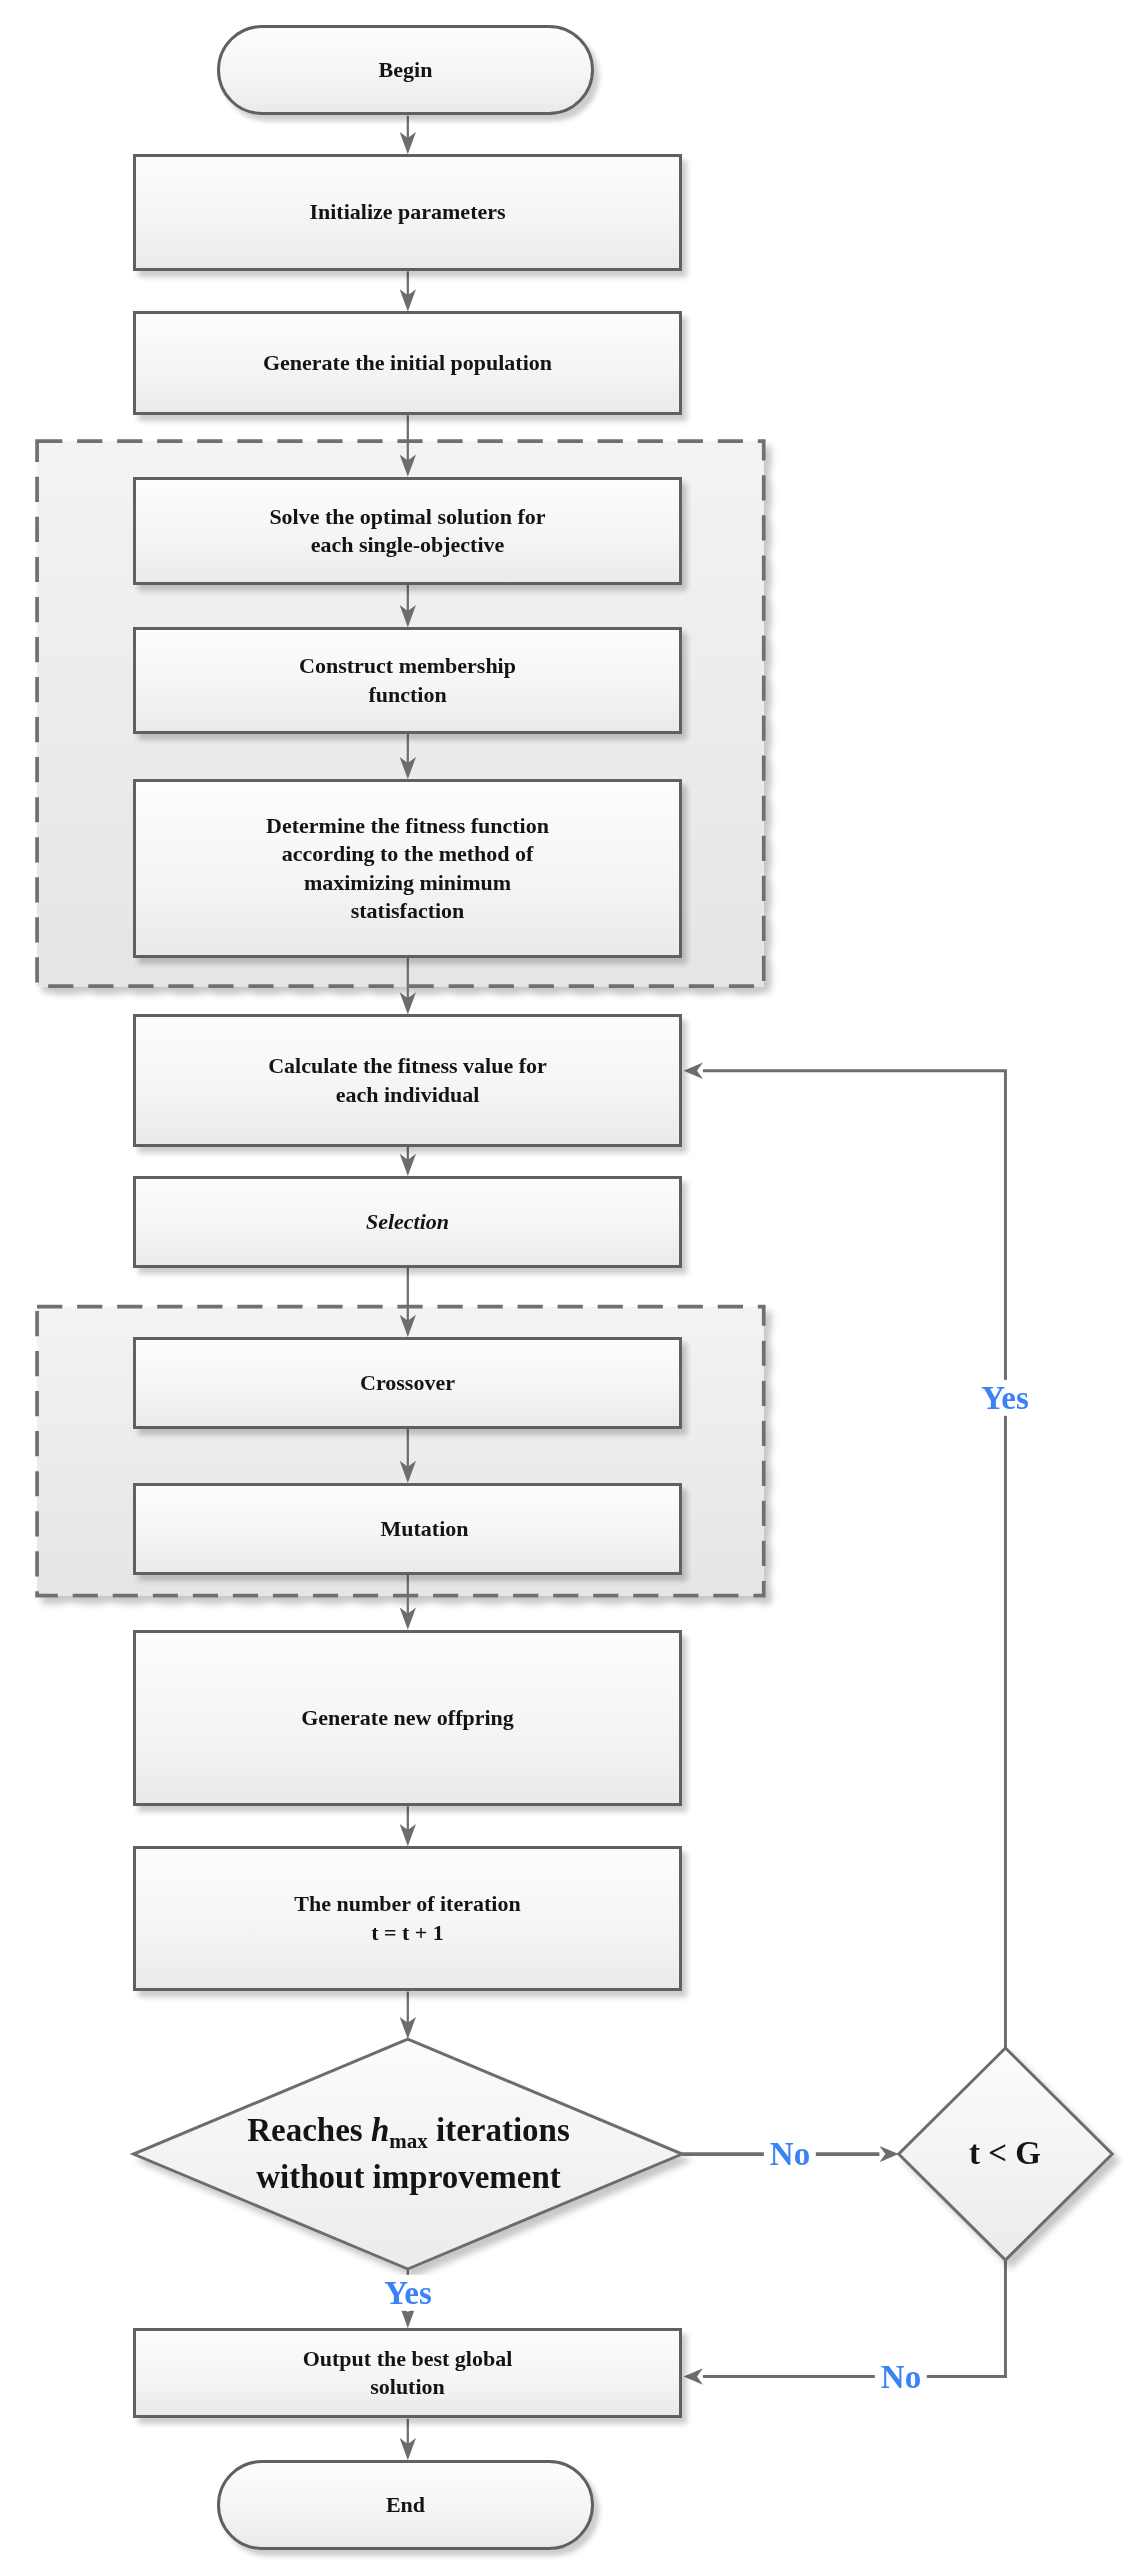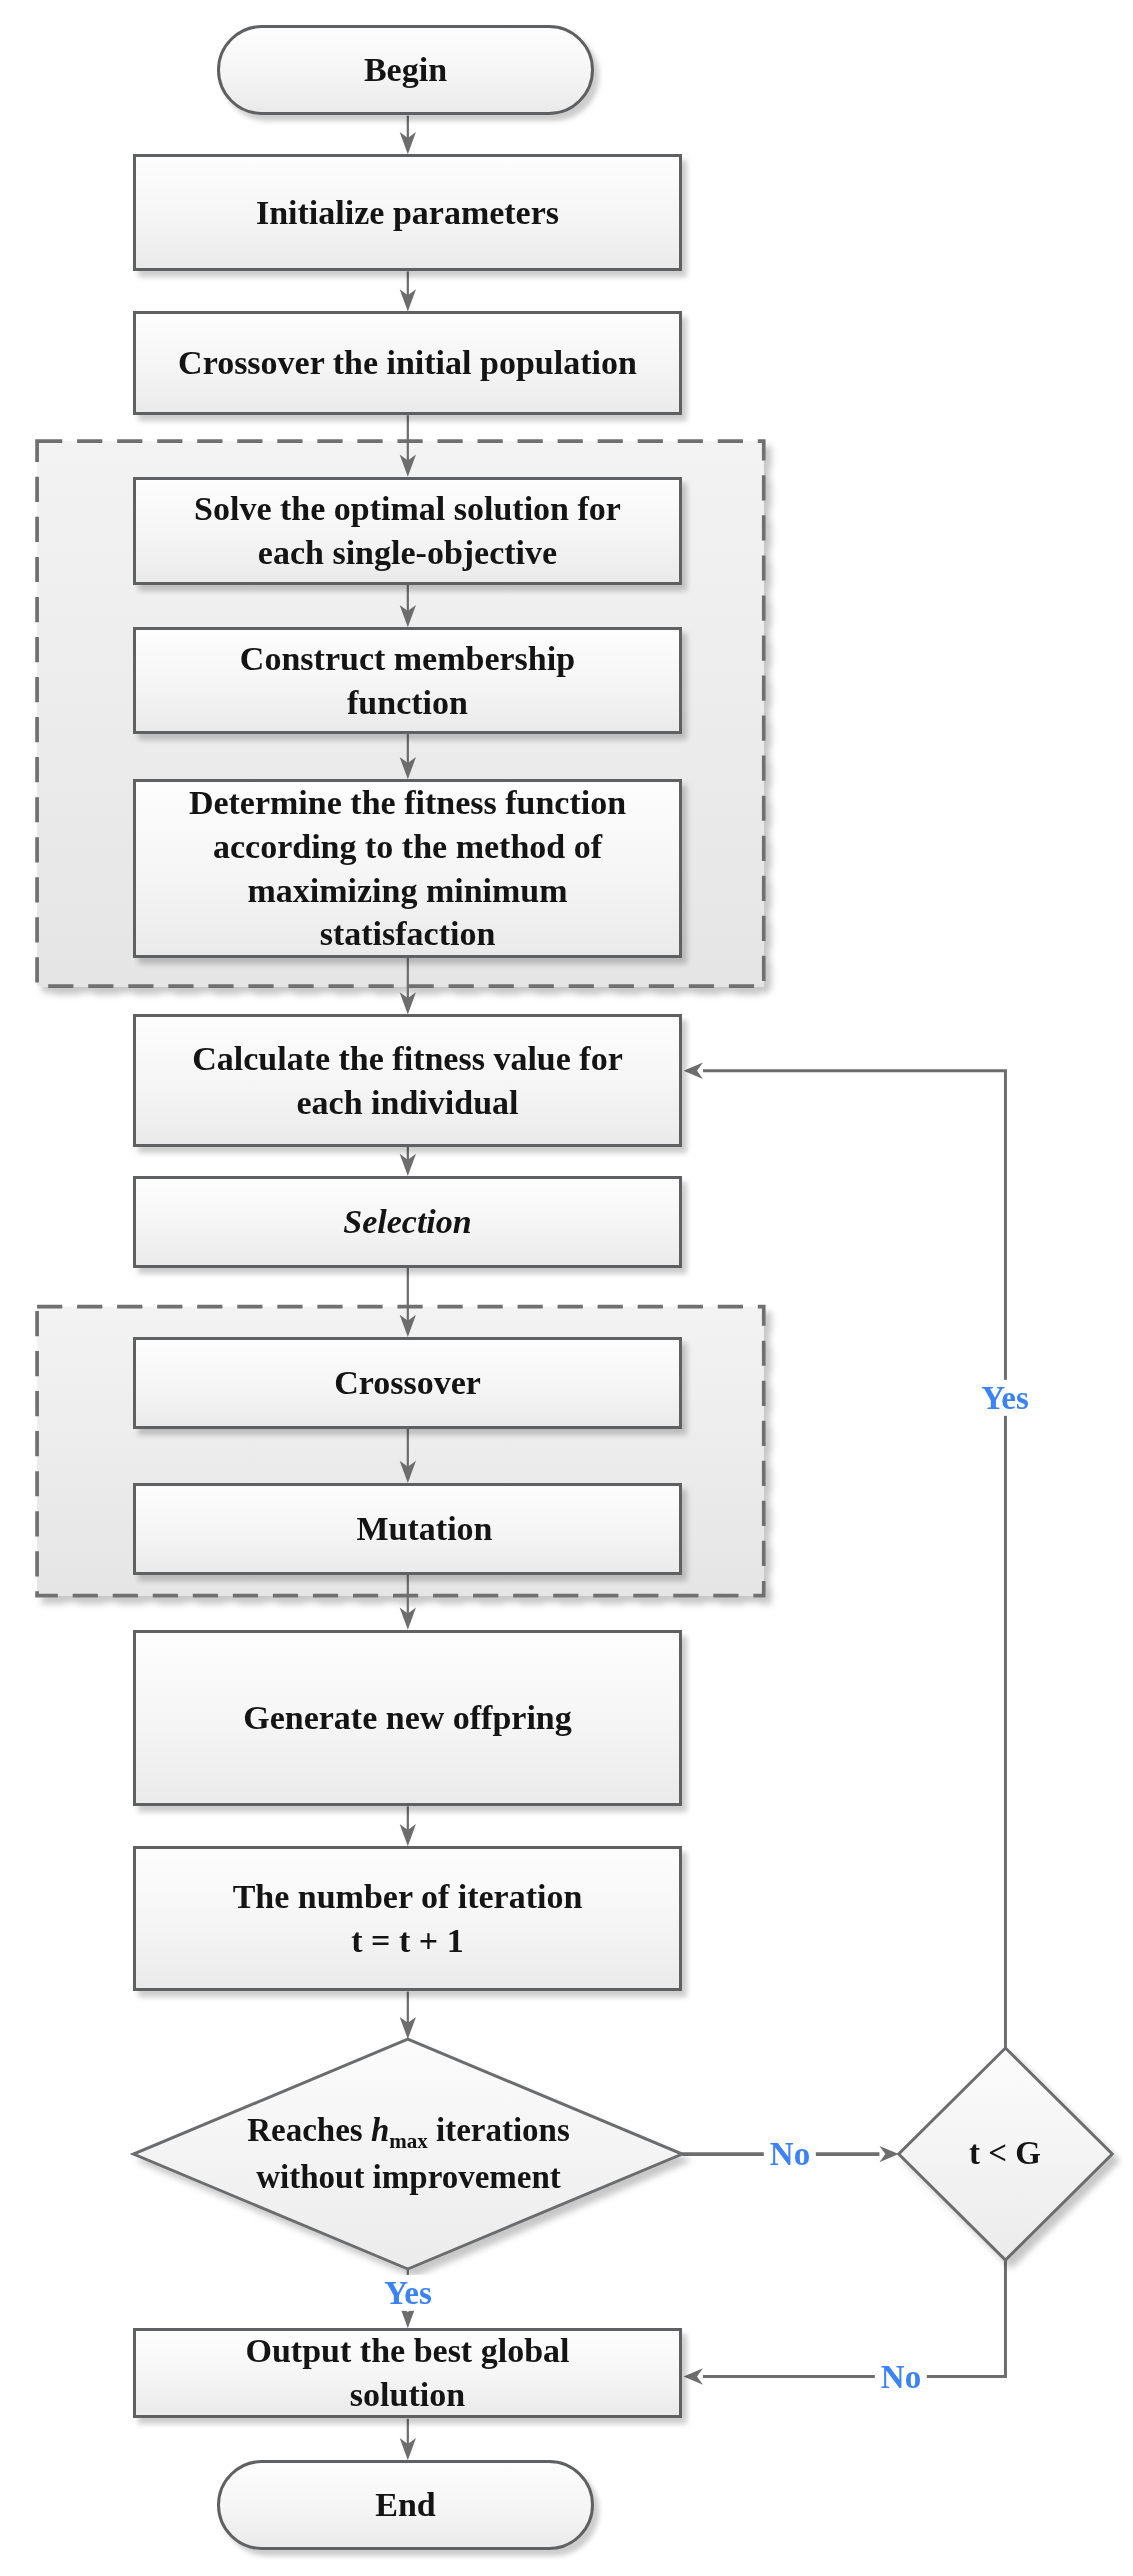--- a/index.html
+++ b/index.html
@@ -3,21 +3,21 @@
 <meta charset="utf-8">
 <style>
   html,body{margin:0;padding:0;background:#ffffff;}
   #canvas{position:relative;width:1133px;height:2576px;background:#ffffff;overflow:hidden;
           font-family:"Liberation Serif","DejaVu Serif",serif;}
   #wires{position:absolute;left:0;top:0;width:1133px;height:2576px;}
   .node{position:absolute;box-sizing:border-box;display:flex;flex-direction:column;
         align-items:center;justify-content:center;text-align:center;
         background:linear-gradient(180deg,#fdfdfd 0%,#f5f5f5 55%,#eaeaea 100%);
         border:3px solid #5e6062;box-shadow:5.2px 6px 5.2px rgba(0,0,0,0.20);
-        font-weight:bold;font-size:34px;line-height:1.28;color:#141414;}
+        font-weight:bold;font-size:22px;line-height:1.28;color:#141414;}
   .terminator{border-radius:47px;}
   .node .line{white-space:nowrap;}
   .diamond-label{position:absolute;display:flex;flex-direction:column;align-items:center;
         justify-content:center;text-align:center;font-weight:bold;font-size:33px;
         line-height:1.32;color:#141414;}
   .diamond-label .line{white-space:nowrap;}
   .diamond-label i{font-style:italic;}
   .diamond-label sub{font-size:21px;vertical-align:-7.4px;}
   .edge-label{position:absolute;transform:translate(-50%,-50%);background:#ffffff;
         padding:0 6px;font-weight:bold;font-size:33px;line-height:1.1;color:#3b82f6;}
@@ -94,21 +94,21 @@
 
   <div class="node terminator" style="left:217px;top:25px;width:377px;height:90px;">
     <span class="line">Begin</span>
   </div>
 
   <div class="node" style="left:133px;top:154px;width:549px;height:117px;">
     <span class="line">Initialize parameters</span>
   </div>
 
   <div class="node" style="left:133px;top:311px;width:549px;height:104px;">
-    <span class="line">Crossover the initial population</span>
+    <span class="line">Generate the initial population</span>
   </div>
 
   <div class="node" style="left:133px;top:477px;width:549px;height:108px;">
     <span class="line">Solve the optimal solution for</span>
     <span class="line">each single-objective</span>
   </div>
 
   <div class="node" style="left:133px;top:627px;width:549px;height:107px;text-align:center;">
     <span class="line">Construct membership</span>
     <span class="line">function</span>

